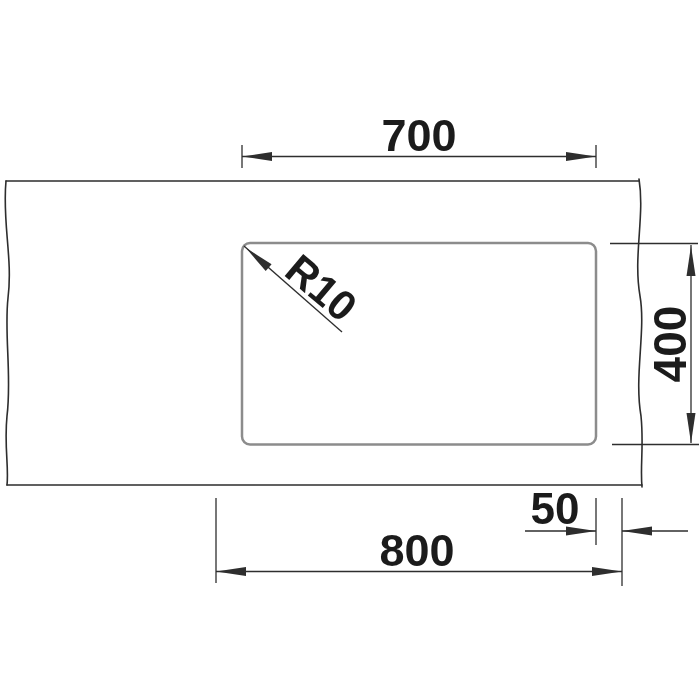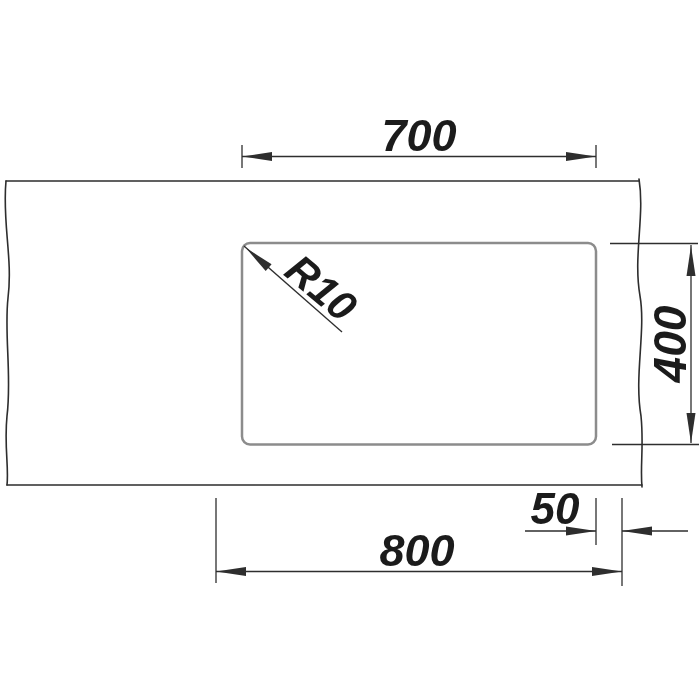--- a/index.html
+++ b/index.html
@@ -6,21 +6,20 @@
     margin: 0;
     padding: 0;
     background: var(--c-background, #ffffff);
   }
   .canvas {
     position: relative;
     width: 700px;
     height: 668px;
     background: var(--c-background, #ffffff);
     overflow: hidden;
-    font-style: italic;
   }
   svg { display: block; }
   .outline {
     stroke: var(--c-outline, #2d2d2d);
     stroke-width: 1.6;
     fill: none;
     stroke-linecap: round;
   }
   .cutout-line {
     stroke: var(--c-cutout, #8c8c8c);

